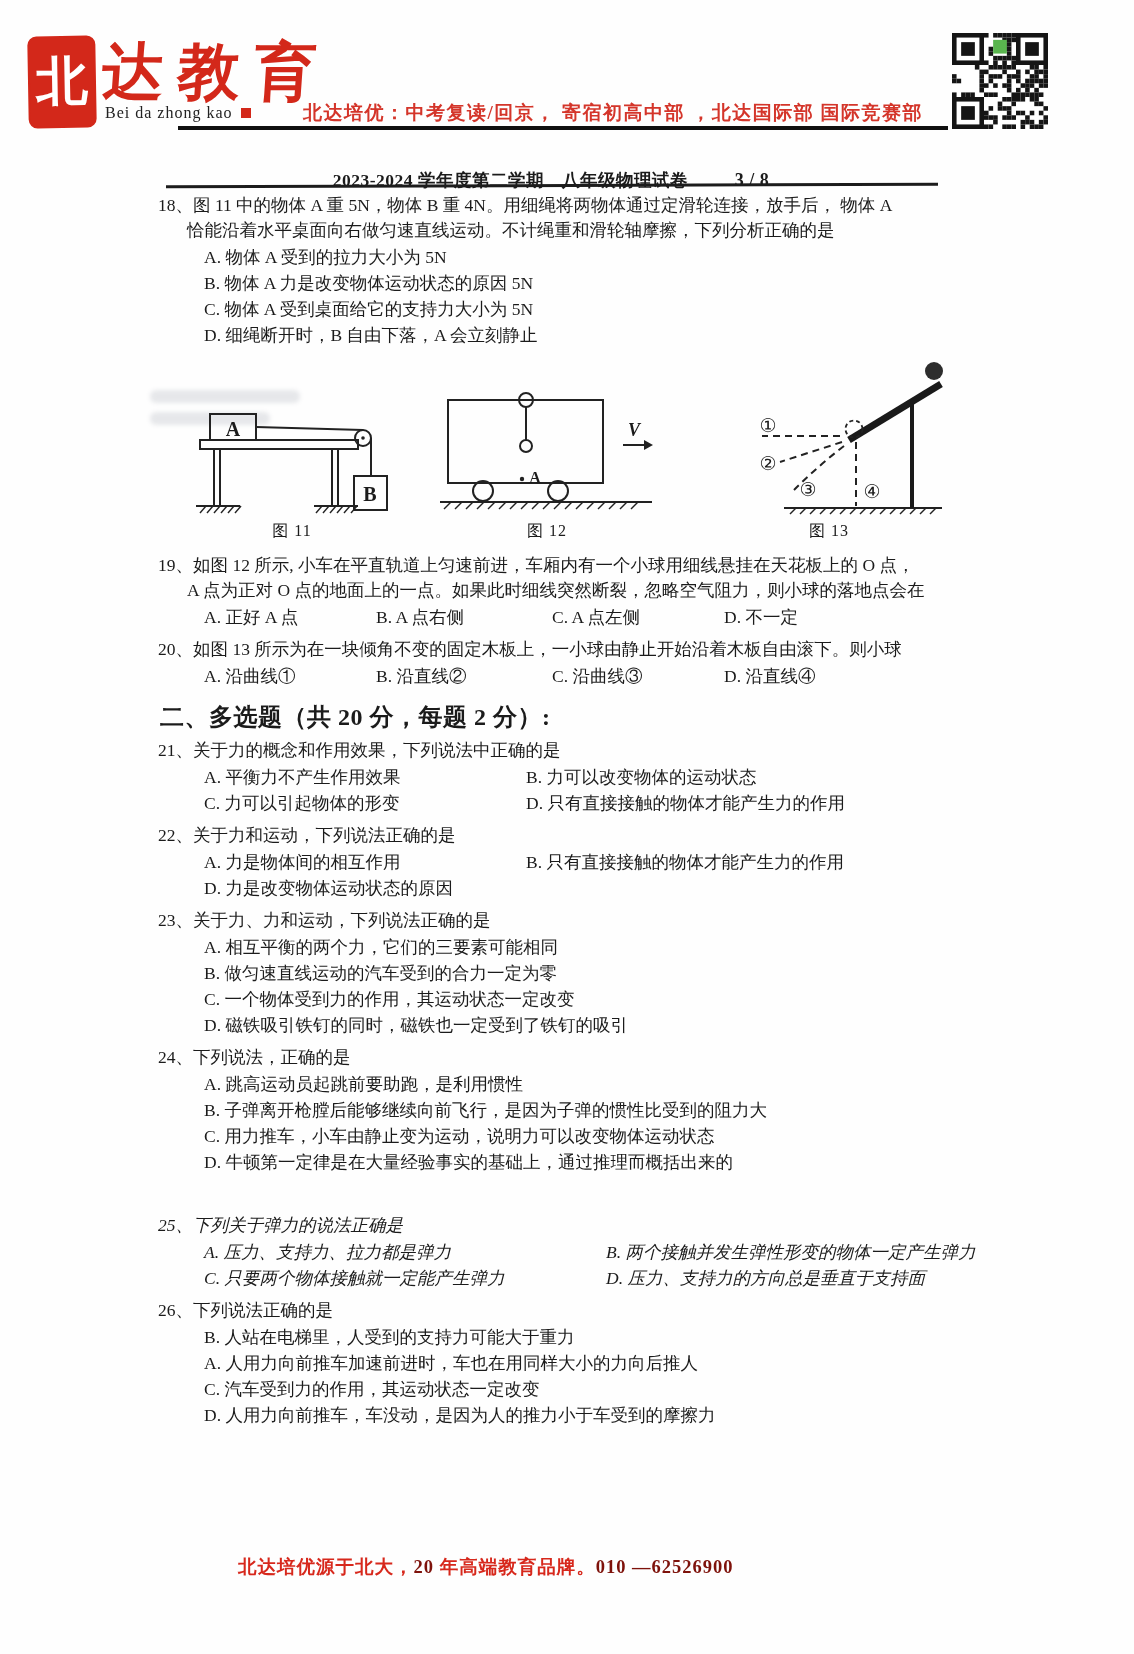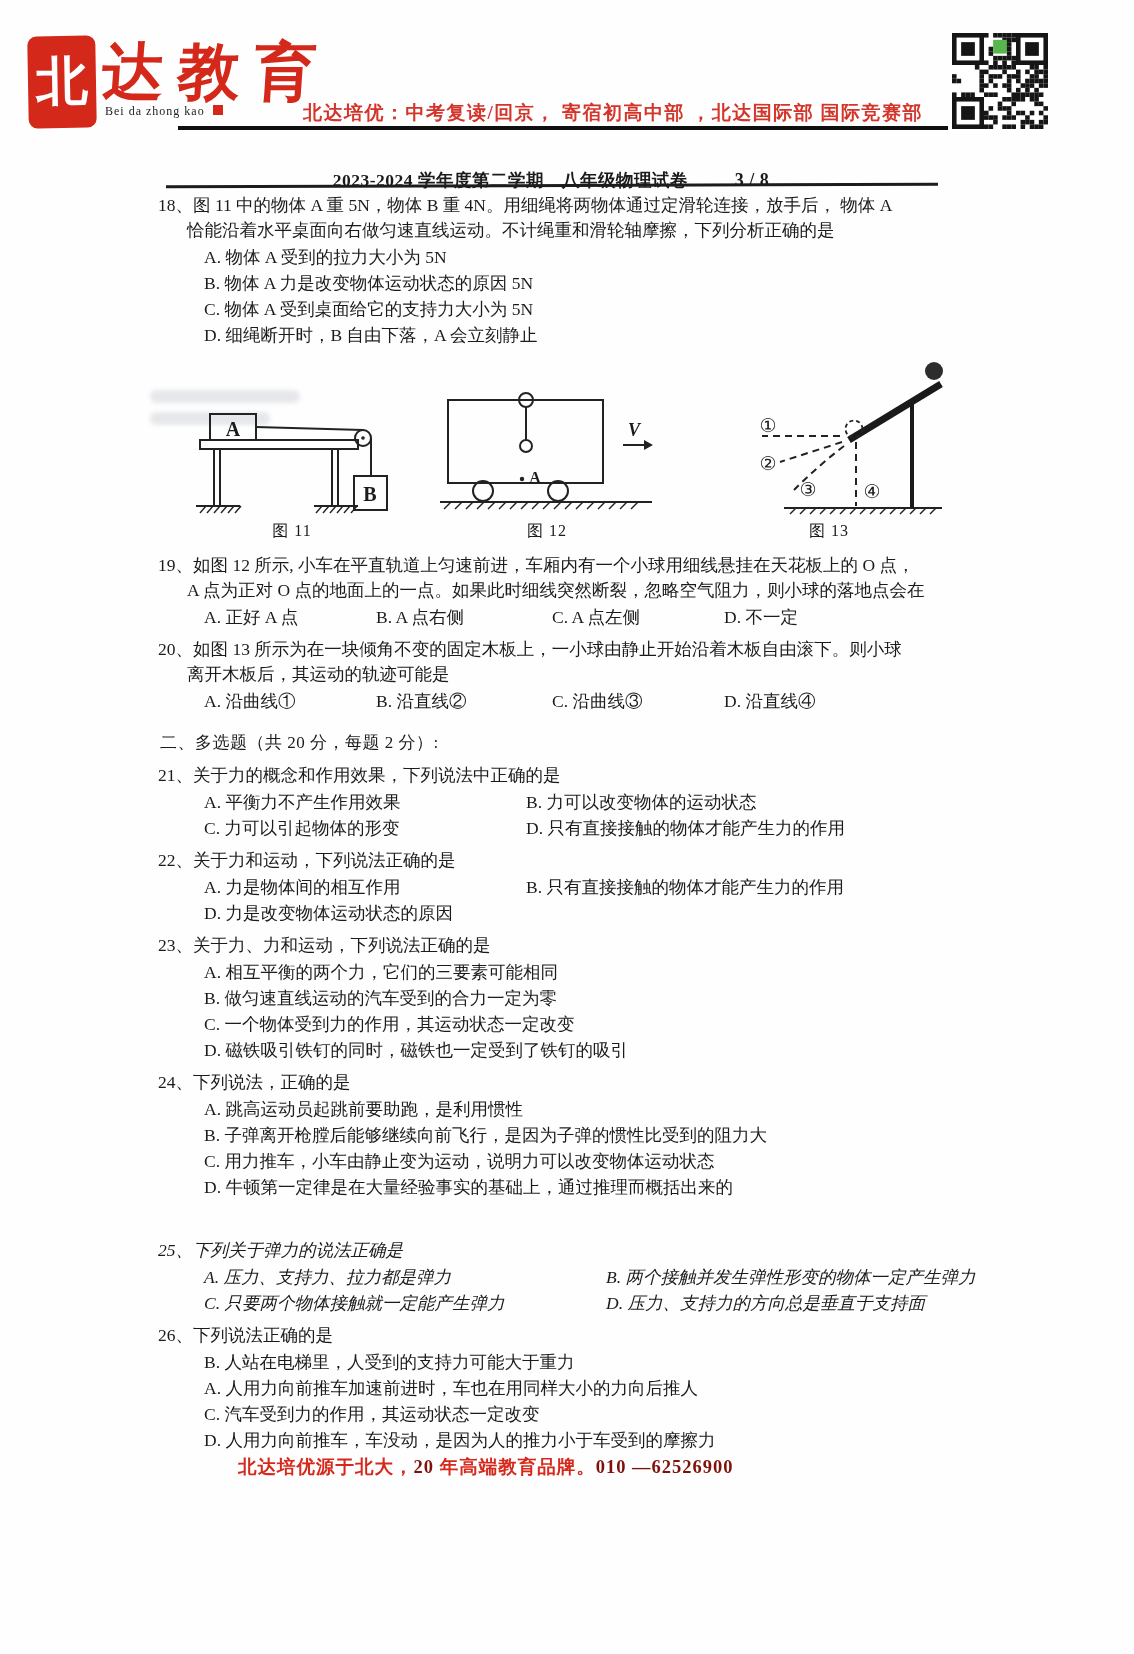--- a/index.html
+++ b/index.html
@@ -16,21 +16,21 @@
     display:flex; align-items:center; justify-content:center;
     font-size:52px; font-weight:bold; transform:rotate(-1deg);
     box-shadow:0 0 0 2px #d3281a;
   }
   .brand-script {
     position:absolute; left:102px; top:30px; color:#d3281a;
     font-size:62px; font-weight:bold; letter-spacing:14px;
     font-family:"DejaVu Serif",serif; transform:skewX(-4deg);
     white-space:nowrap;
   }
-  .brand-sub { position:absolute; left:105px; top:104px; font-size:12px; color:#222; letter-spacing:1px; }
+  .brand-sub { position:absolute; left:105px; top:104px; font-size:16px; color:#222; letter-spacing:1px; }
   .brand-sub .sq { display:inline-block; width:10px; height:10px; background:#d3281a; margin-left:8px; }
   .tagline {
     position:absolute; left:303px; top:100px; color:#d4352a;
     font-size:19px; font-weight:bold; letter-spacing:1.5px; white-space:nowrap;
   }
   .header-rule { position:absolute; left:178px; top:126px; width:770px; height:4px; background:#101010; }
   .qr { position:absolute; left:952px; top:33px; width:96px; height:96px; }
 
   
   .doc-title {
@@ -47,31 +47,31 @@
   .stem-line .qnum { display:inline-block; }
   .stem-line.cont { padding-left:29px; }
   .opts { margin-top:1px; }
   .opts .opt { white-space:nowrap; line-height:26px; }
   .opts.vertical .opt { padding-left:46px; }
   .opts.inline { display:flex; padding-left:46px; }
   .opts.inline .opt:nth-child(1){ width:172px; }
   .opts.inline .opt:nth-child(2){ width:176px; }
   .opts.inline .opt:nth-child(3){ width:172px; }
   .opts.cols { display:grid; grid-template-columns:var(--col,322px) 1fr; margin-left:46px; }
-  .sec-head { font-weight:normal; font-size:17px; margin:16px 0 8px 2px; letter-spacing:0.5px; }
+  .sec-head { font-weight:bold; font-size:24px; margin:16px 0 8px 2px; letter-spacing:0.5px; }
 
   
   .figures { display:flex; align-items:flex-end; gap:48px; margin:8px 0 10px 36px; }
   .figure { display:flex; flex-direction:column; align-items:center; justify-content:flex-end; }
   .fig-caption { font-size:16px; margin-top:2px; letter-spacing:1px; }
   svg text { font-family:"Liberation Serif","DejaVu Serif",serif; }
 
   
   .footer {
-    position:absolute; top:1454px; left:160px; width:772px;
+    position:absolute; top:1554px; left:160px; width:772px;
     font-size:18.5px; font-weight:bold; letter-spacing:1px; text-align:left; padding-left:78px;
     white-space:nowrap;
   }
   .footer .red { color:#d7281c; }
   .footer .dark { color:#7e120b; }
 
   
   .bleed { position:absolute; opacity:0.18; filter:blur(2px); }
   .bleed .bar { height:13px; background:#7f8694; border-radius:6px; margin-bottom:9px; }
 </style>
@@ -402,21 +402,20 @@
           <div class="opts inline">
             <div class="opt">A. 正好 A 点</div>
             <div class="opt">B. A 点右侧</div>
             <div class="opt">C. A 点左侧</div>
             <div class="opt">D. 不一定</div>
           </div>
         </div>
         <div class="q">
           <div class="stem">
             <div class="stem-line"><span class="qnum">20、</span>如图 13 所示为在一块倾角不变的固定木板上，一小球由静止开始沿着木板自由滚下。则小球</div>
-            <div class="stem-line cont">离开木板后，其运动的轨迹可能是</div>
           </div>
           <div class="opts inline">
             <div class="opt">A. 沿曲线①</div>
             <div class="opt">B. 沿直线②</div>
             <div class="opt">C. 沿曲线③</div>
             <div class="opt">D. 沿直线④</div>
           </div>
         </div>
       </div>
 

